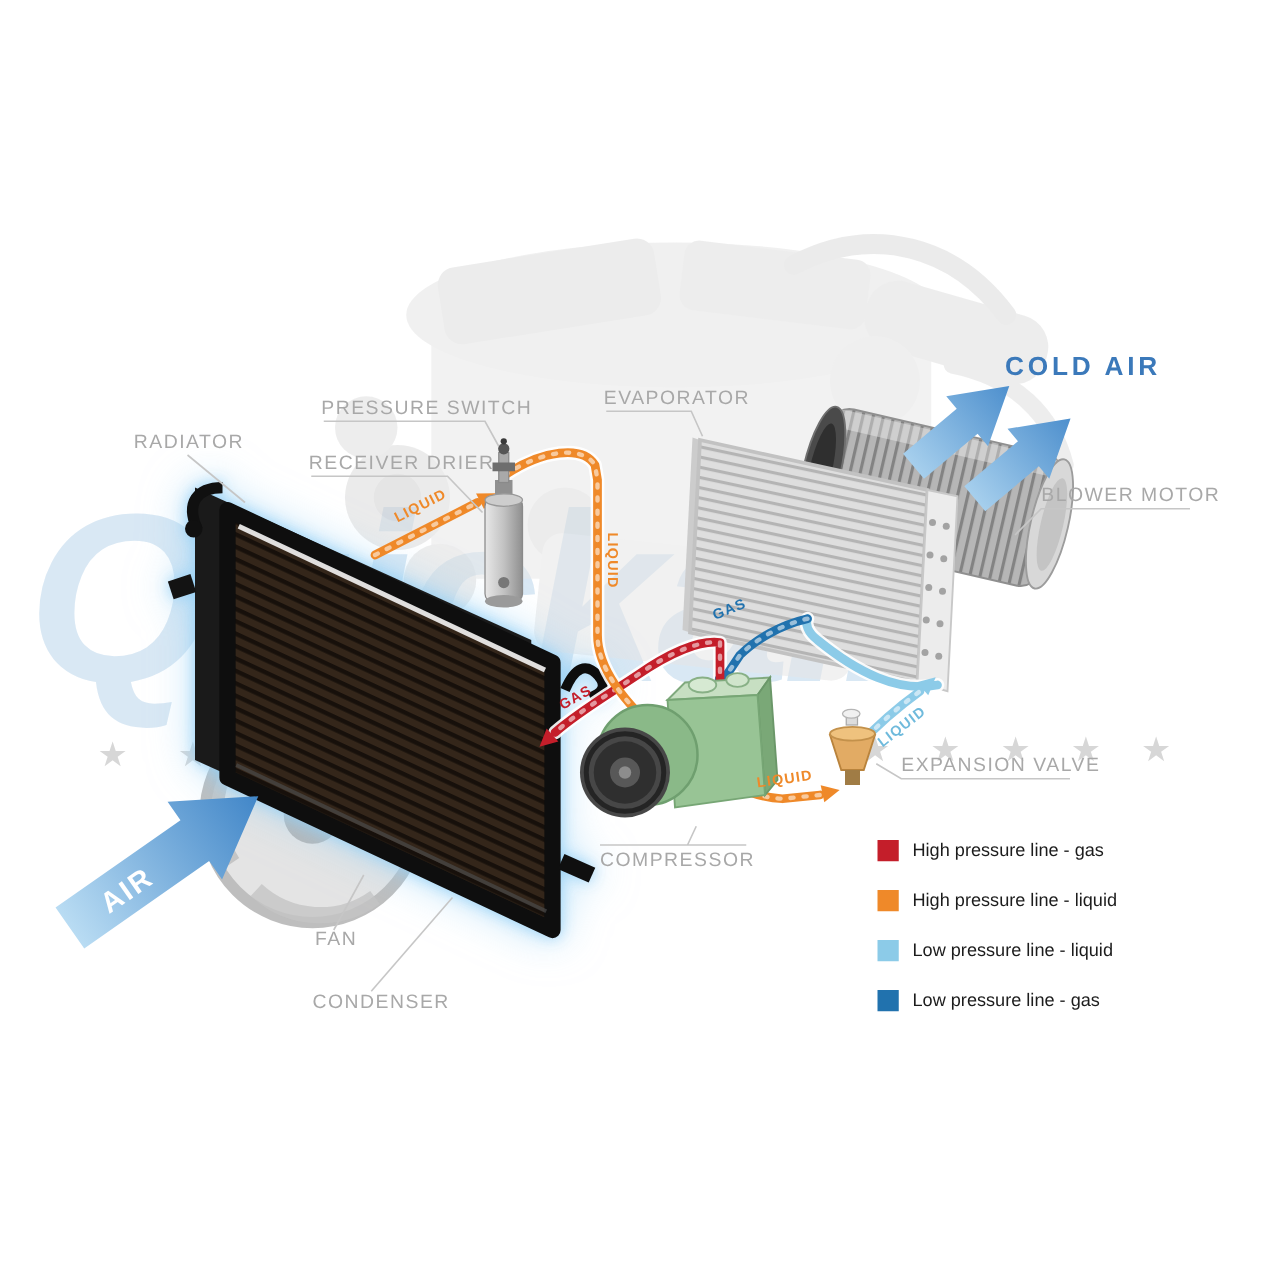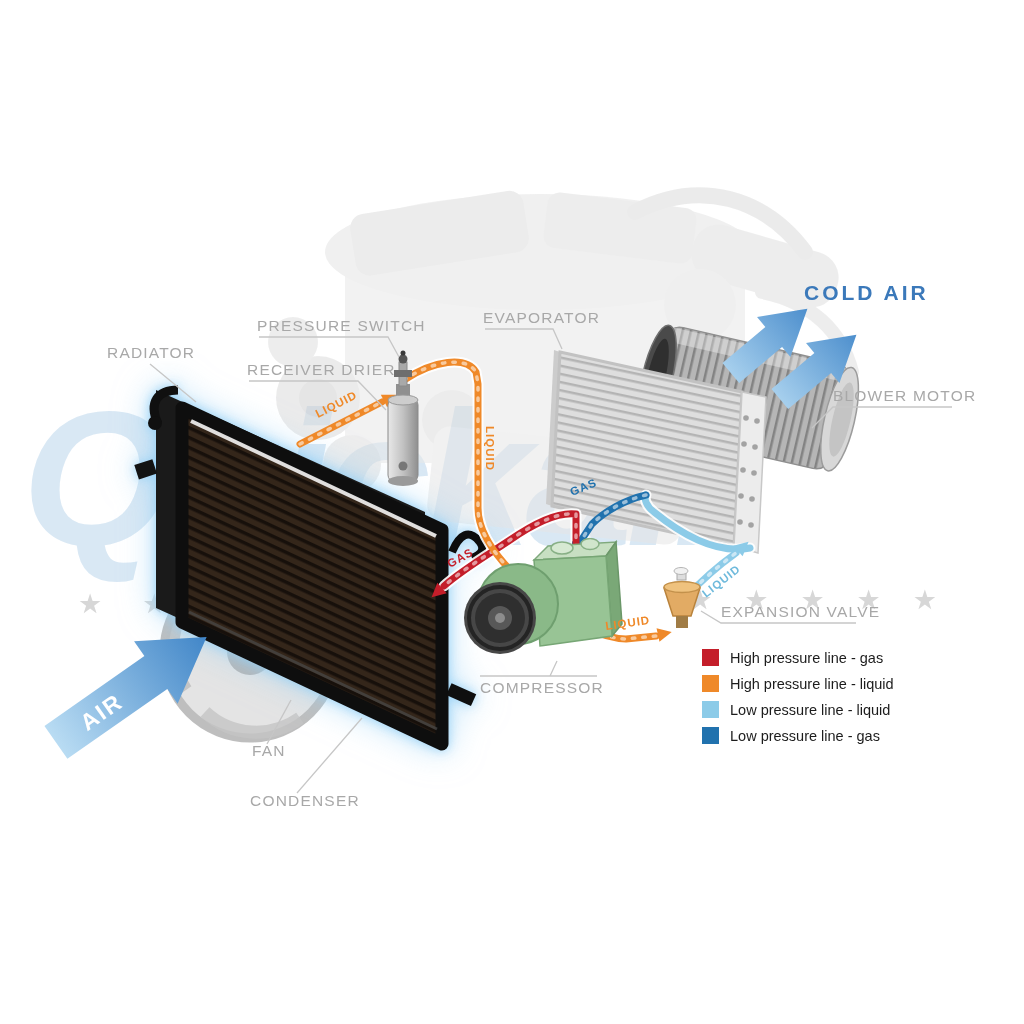--- a/index.html
+++ b/index.html
@@ -8,21 +8,21 @@
          font-family:"Liberation Sans",sans-serif;}
   
   .wm-text{position:absolute;left:22px;top:368px;font-size:192px;font-weight:bold;font-style:italic;
            letter-spacing:-6px;color:rgba(160,198,228,0.40);white-space:nowrap;pointer-events:none;}
   .wm-stars{position:absolute;font-size:27px;color:#d7d7d7;white-space:nowrap;pointer-events:none;}
   .wm-stars-left{left:78px;top:588px;letter-spacing:40px;}
   .wm-stars-right{left:688px;top:584px;letter-spacing:32px;}
   svg.diagram{position:absolute;left:0;top:0;}
   
   .legend{position:absolute;left:702px;top:649px;}
-  .legend-row{display:flex;align-items:center;margin-bottom:9px;}
+  .legend-row{display:flex;align-items:center;margin-bottom:9px;margin-top:23px;}
   .swatch{width:17px;height:17px;margin-right:11px;flex:0 0 auto;}
   .legend-label{font-size:14.5px;color:#1c1c1c;}
   
   .lbl{fill:#a8a8a8;font-size:15.5px;letter-spacing:1.2px;}
   .lbl-cold{fill:#3b79ba;font-size:21px;font-weight:bold;letter-spacing:3px;}
   .flow{font-size:11.5px;font-weight:bold;letter-spacing:1px;}
   .flow-orange{fill:#ef8929;}
   .flow-red{fill:#c41e2a;}
   .flow-lb{fill:#6fbadc;}
   .flow-db{fill:#2172ae;}

